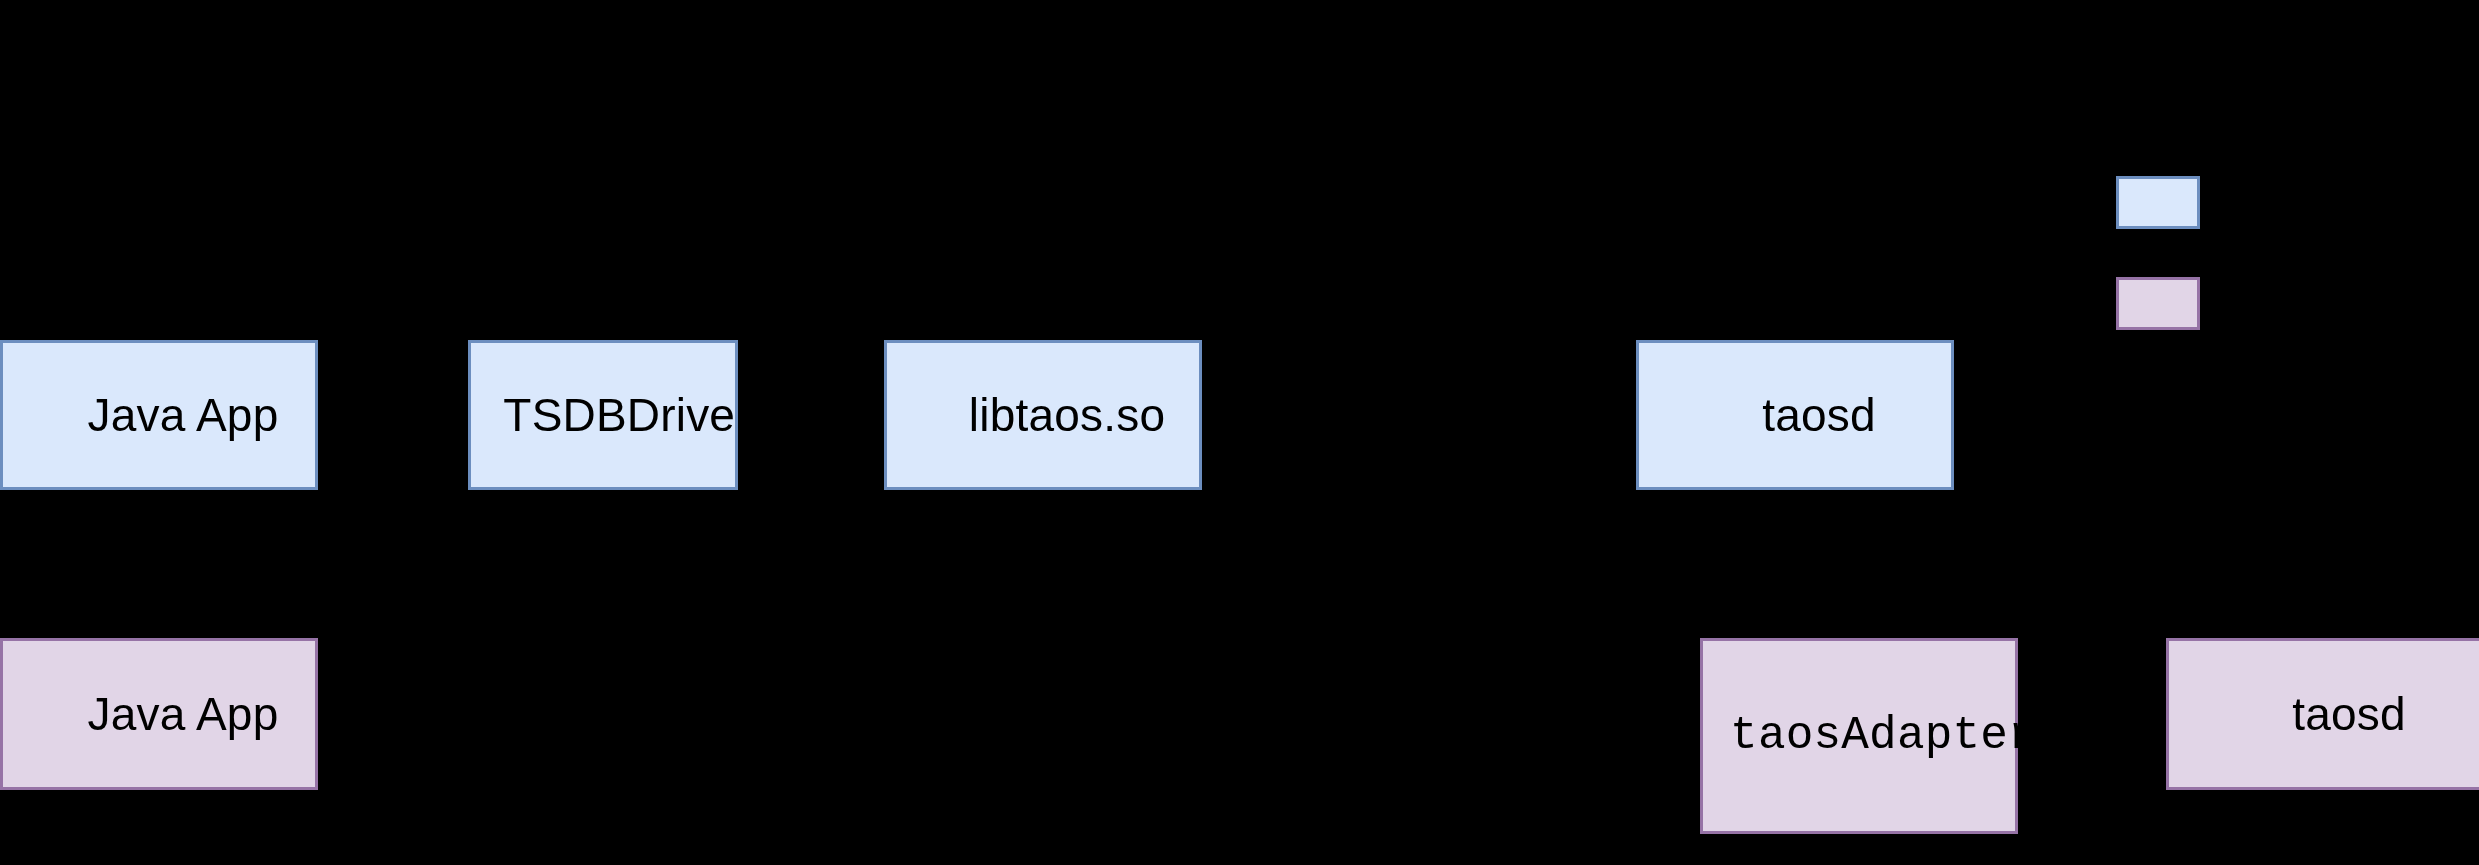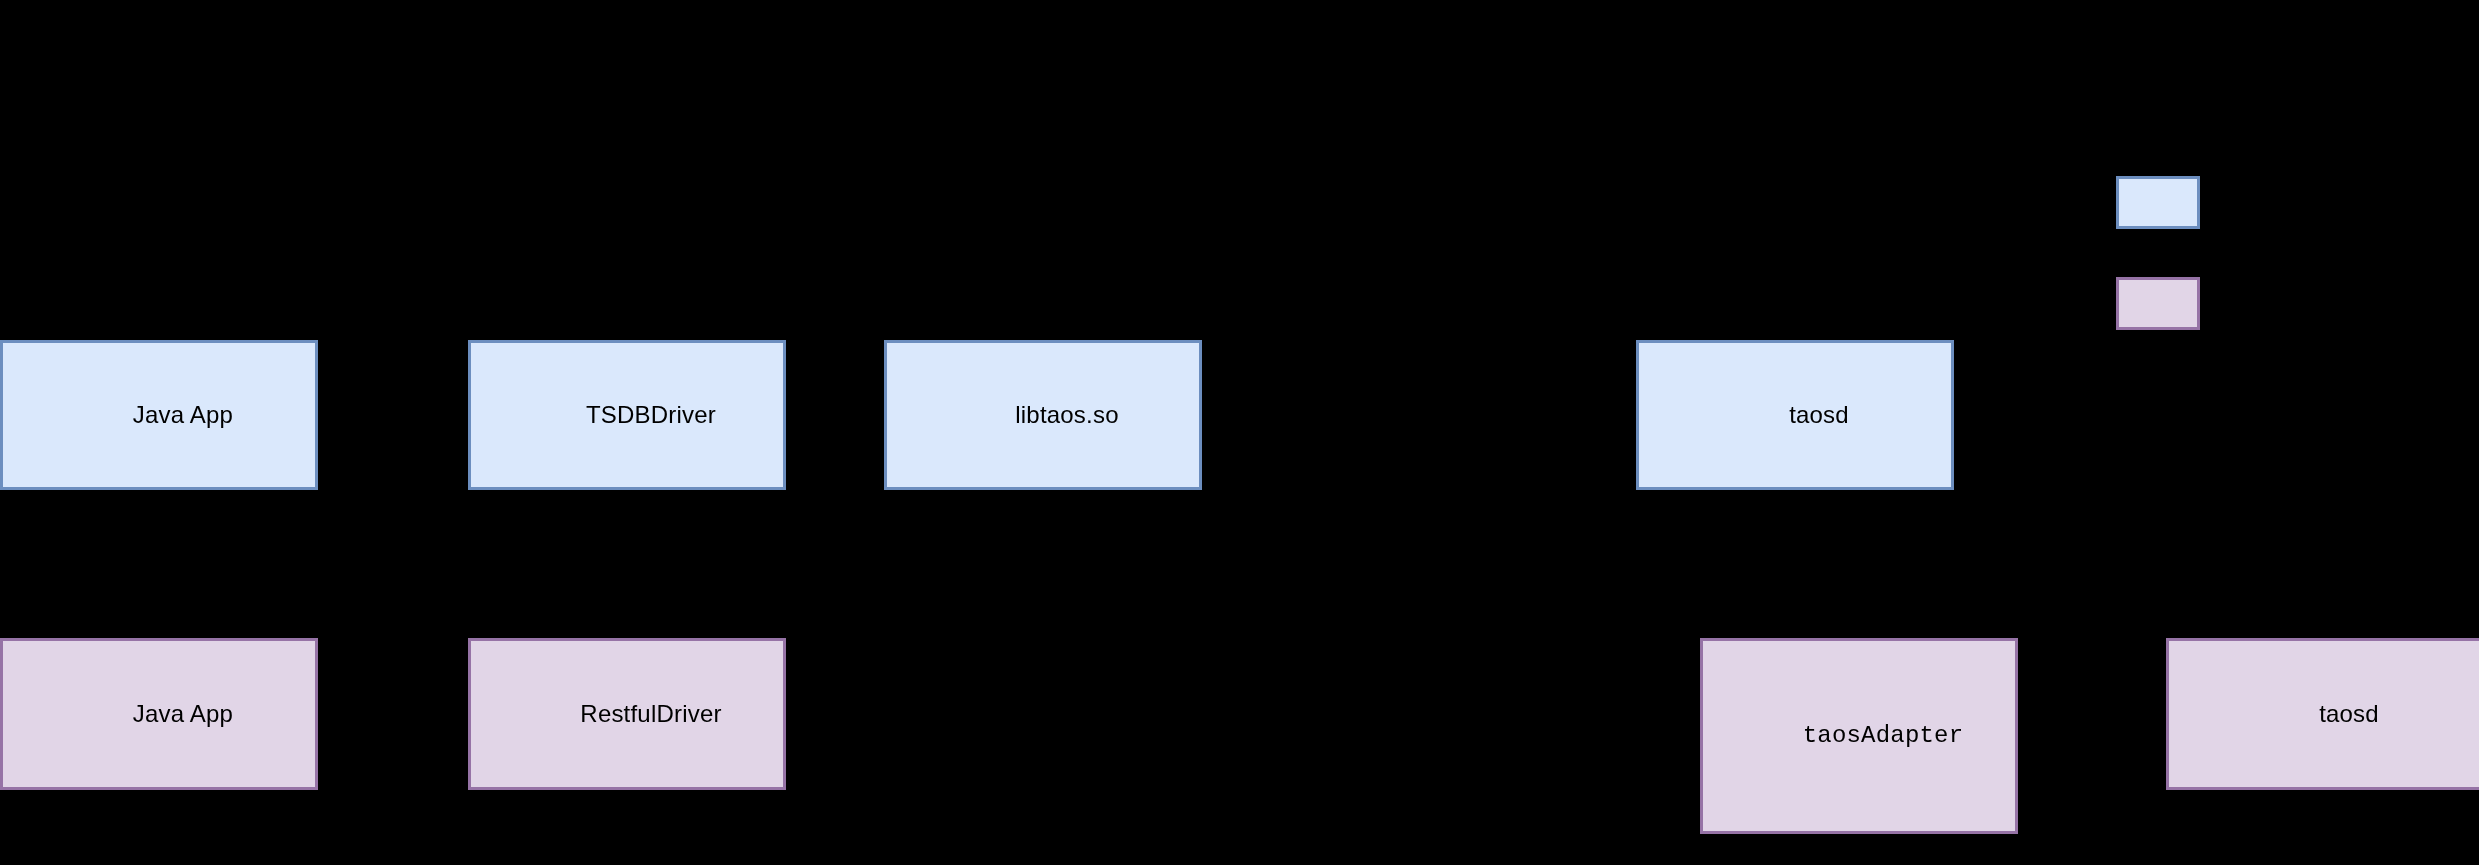--- a/index.html
+++ b/index.html
@@ -23,21 +23,21 @@
   
   .node {
     position: absolute;
     box-sizing: border-box;
     display: flex;
     align-items: center;
     justify-content: center;
     text-align: center;
     border-style: solid;
     border-width: 3px;
-    font-size: 24px;
+    font-size: 46px;
     line-height: 1.1;
     color: #000000;
     letter-spacing: 0.2px;
     white-space: nowrap;
     padding-left: 48px;
   }
   .node.native {
     background: #dae8fc;
     border-color: #6c8ebf;
   }
@@ -99,39 +99,36 @@
 
     <line x1="318" y1="714" x2="466" y2="714" stroke="#000000" stroke-width="3" marker-end="url(#arrowhead)"></line>
     <line x1="786" y1="714" x2="1633" y2="714" stroke="#000000" stroke-width="3" marker-end="url(#arrowhead)"></line>
     <line x1="1958" y1="714" x2="2164" y2="714" stroke="#000000" stroke-width="3" marker-end="url(#arrowhead)"></line>
   </svg>
 
   <div class="node native" style="left:0px; top:340px; width:318px; height:150px;">
     <span>Java App</span>
   </div>
 
-  <div class="node native" style="left:468px; top:340px; width:318px; height:150px;">
+  <div class="node native" style="left:468px; top:340px; width:270px; height:150px;">
     <span>TSDBDriver</span>
   </div>
 
   <div class="node native" style="left:884px; top:340px; width:318px; height:150px;">
     <span>libtaos.so</span>
   </div>
 
   <div class="node native" style="left:1636px; top:340px; width:318px; height:150px;">
     <span>taosd</span>
   </div>
 
   <div class="node rest" style="left:0px; top:638px; width:318px; height:152px;">
     <span>Java App</span>
   </div>
 
-  <div class="node rest" style="left:468px; top:638px; width:318px; height:152px;">
-    <span>RestfulDriver</span>
-  </div>
 
   <div class="node rest" style="left:1700px; top:638px; width:318px; height:196px;font-family:Liberation Mono, monospace;">
     <span>taosAdapter</span>
   </div>
 
   <div class="node rest" style="left:2166px; top:638px; width:318px; height:152px;">
     <span>taosd</span>
   </div>
 
   <div>

